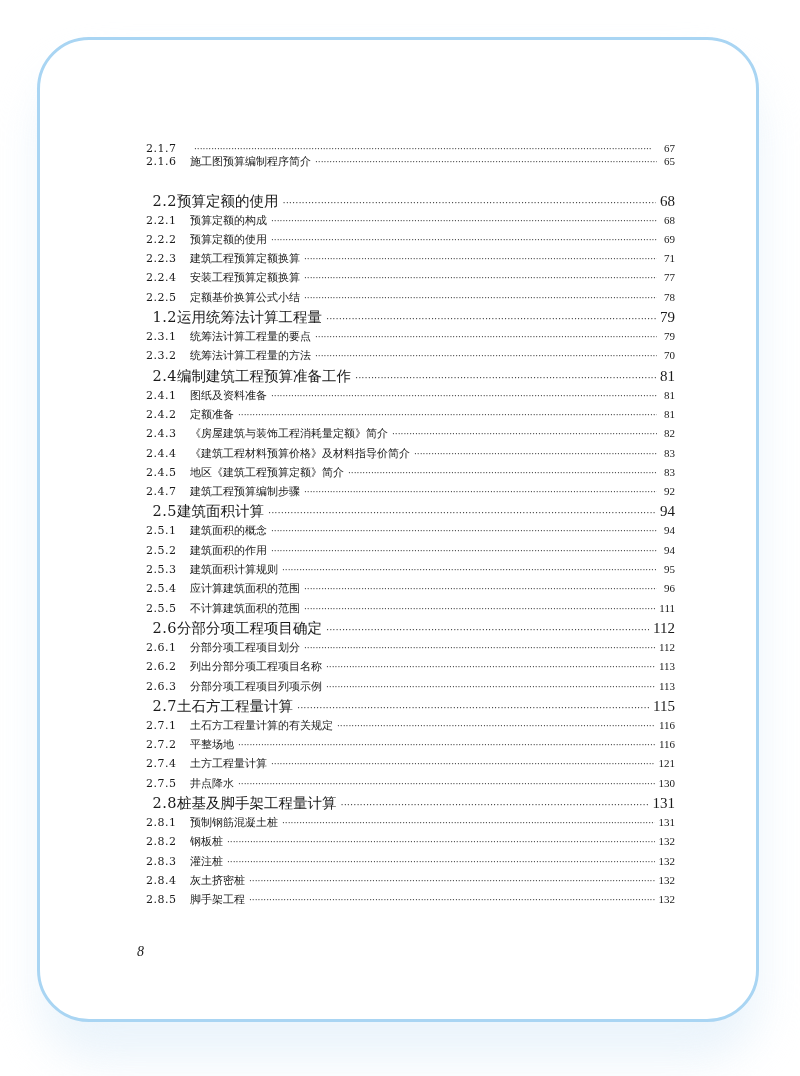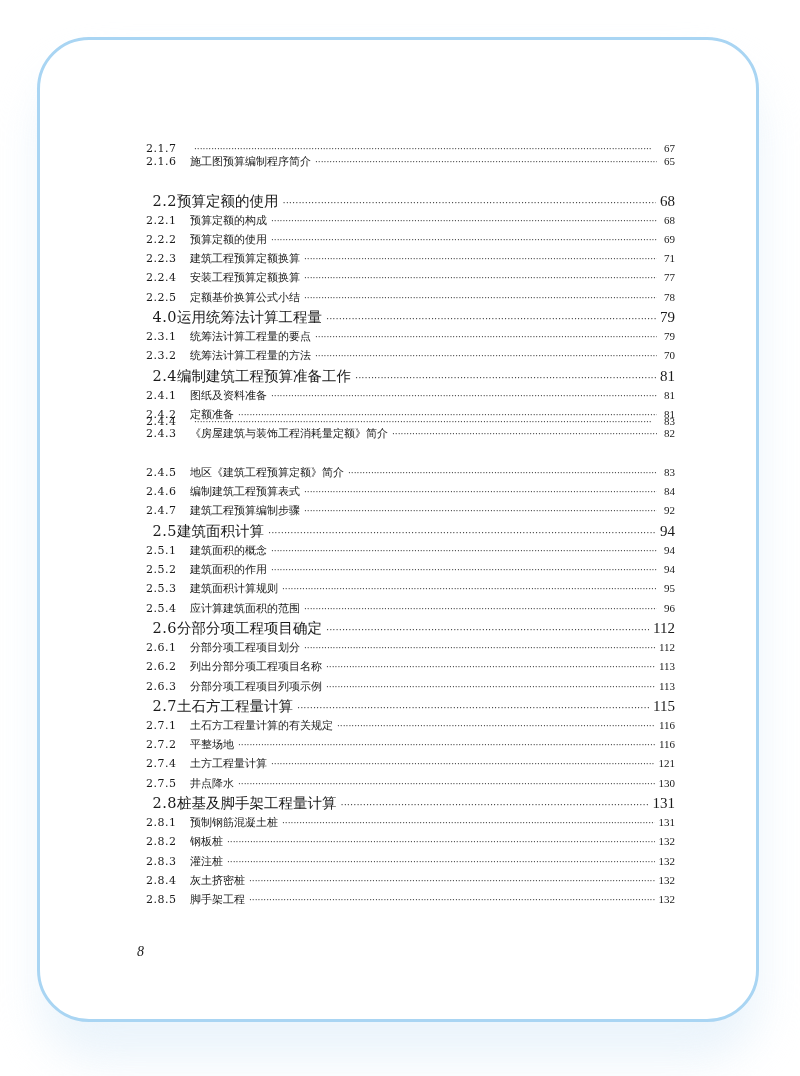--- a/index.html
+++ b/index.html
@@ -142,21 +142,21 @@
       <span class="dots"></span>
       <span class="page">77</span>
     </div>
     <div class="row sub">
       <span class="num">2.2.5</span>
       <span class="title">定额基价换算公式小结</span>
       <span class="dots"></span>
       <span class="page">78</span>
     </div>
     <div class="row sec">
-      <span class="num">4.0</span>
+      <span class="num">1.2</span>
       <span class="title">运用统筹法计算工程量</span>
       <span class="dots"></span>
       <span class="page">79</span>
     </div>
     <div class="row sub">
       <span class="num">2.3.1</span>
       <span class="title">统筹法计算工程量的要点</span>
       <span class="dots"></span>
       <span class="page">79</span>
     </div>
@@ -185,36 +185,31 @@
       <span class="page">81</span>
     </div>
     <div class="row sub">
       <span class="num">2.4.3</span>
       <span class="title">《房屋建筑与装饰工程消耗量定额》简介</span>
       <span class="dots"></span>
       <span class="page">82</span>
     </div>
     <div class="row sub">
       <span class="num">2.4.4</span>
+      <span class="title">《建筑工程材料预算价格》及材料指导价简介</span>
       <span class="dots"></span>
       <span class="page">83</span>
     </div>
     <div class="row sub">
       <span class="num">2.4.5</span>
       <span class="title">地区《建筑工程预算定额》简介</span>
       <span class="dots"></span>
       <span class="page">83</span>
     </div>
     <div class="row sub">
-      <span class="num">2.4.6</span>
-      <span class="title">编制建筑工程预算表式</span>
-      <span class="dots"></span>
-      <span class="page">84</span>
-    </div>
-    <div class="row sub">
       <span class="num">2.4.7</span>
       <span class="title">建筑工程预算编制步骤</span>
       <span class="dots"></span>
       <span class="page">92</span>
     </div>
     <div class="row sec">
       <span class="num">2.5</span>
       <span class="title">建筑面积计算</span>
       <span class="dots"></span>
       <span class="page">94</span>
@@ -236,20 +231,26 @@
       <span class="title">建筑面积计算规则</span>
       <span class="dots"></span>
       <span class="page">95</span>
     </div>
     <div class="row sub">
       <span class="num">2.5.4</span>
       <span class="title">应计算建筑面积的范围</span>
       <span class="dots"></span>
       <span class="page">96</span>
     </div>
+    <div class="row sub">
+      <span class="num">2.5.5</span>
+      <span class="title">不计算建筑面积的范围</span>
+      <span class="dots"></span>
+      <span class="page">111</span>
+    </div>
     <div class="row sec">
       <span class="num">2.6</span>
       <span class="title">分部分项工程项目确定</span>
       <span class="dots"></span>
       <span class="page">112</span>
     </div>
     <div class="row sub">
       <span class="num">2.6.1</span>
       <span class="title">分部分项工程项目划分</span>
       <span class="dots"></span>

